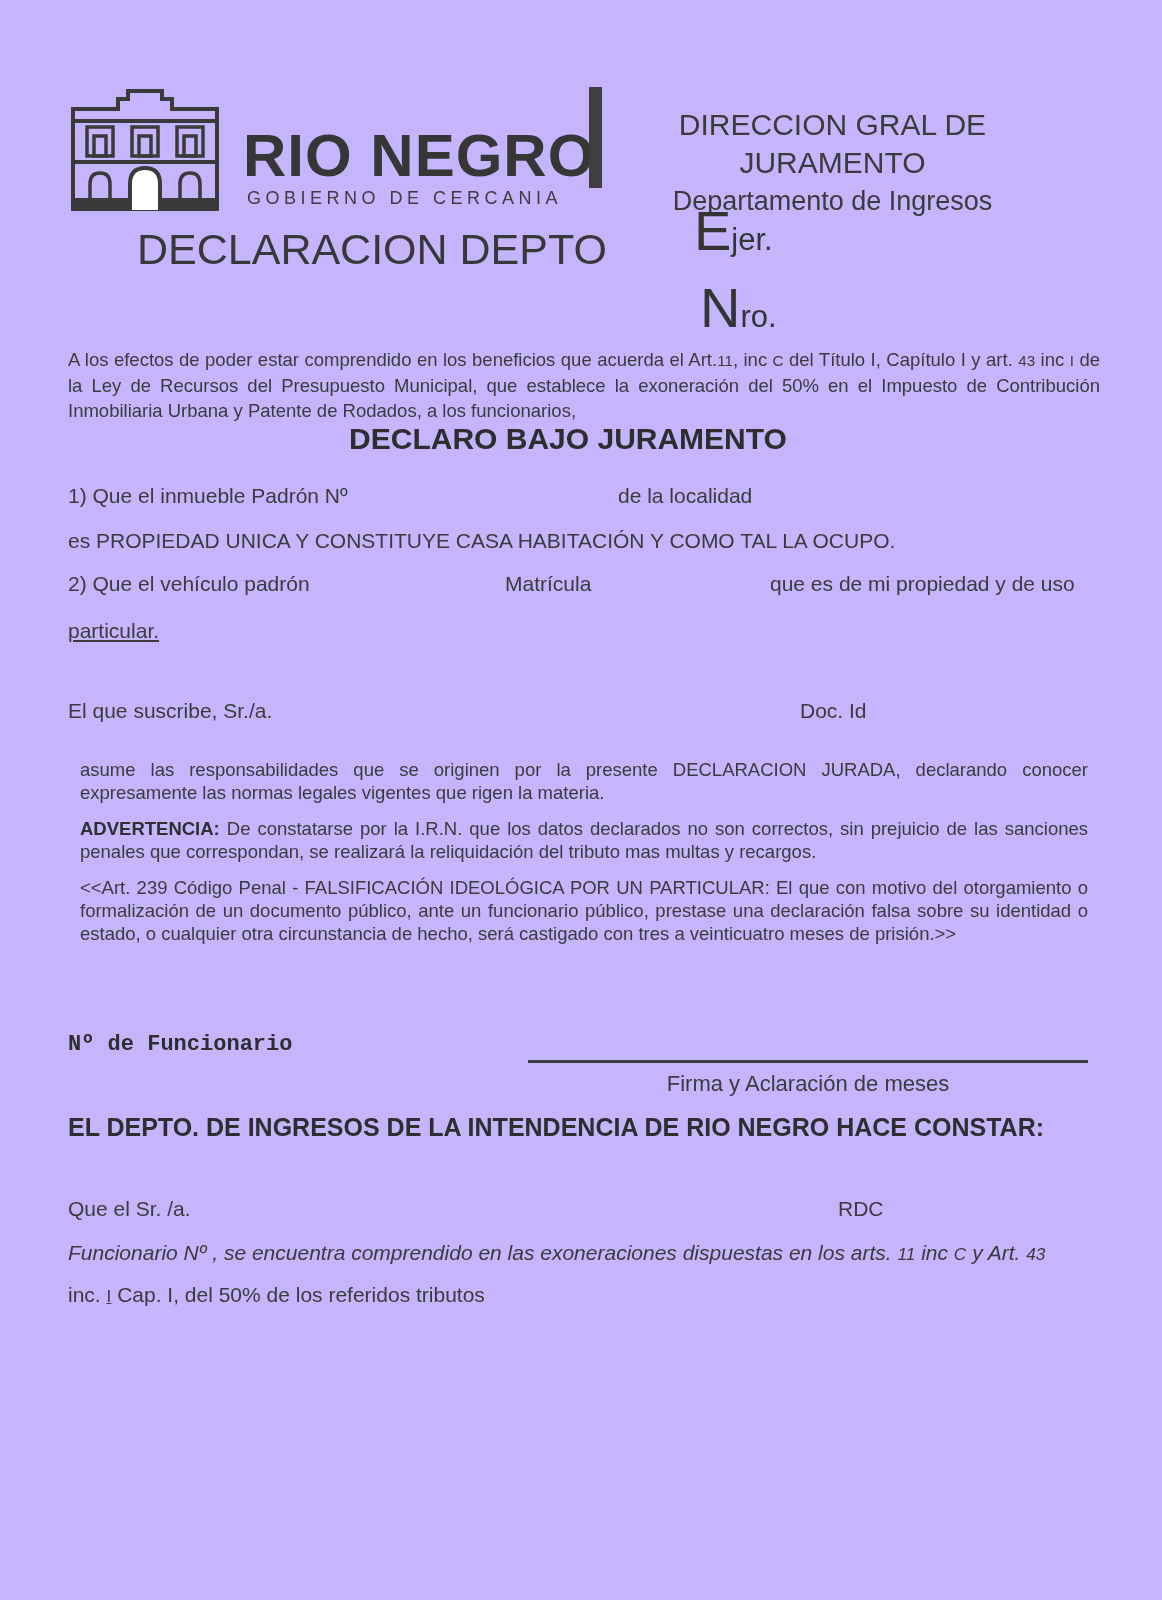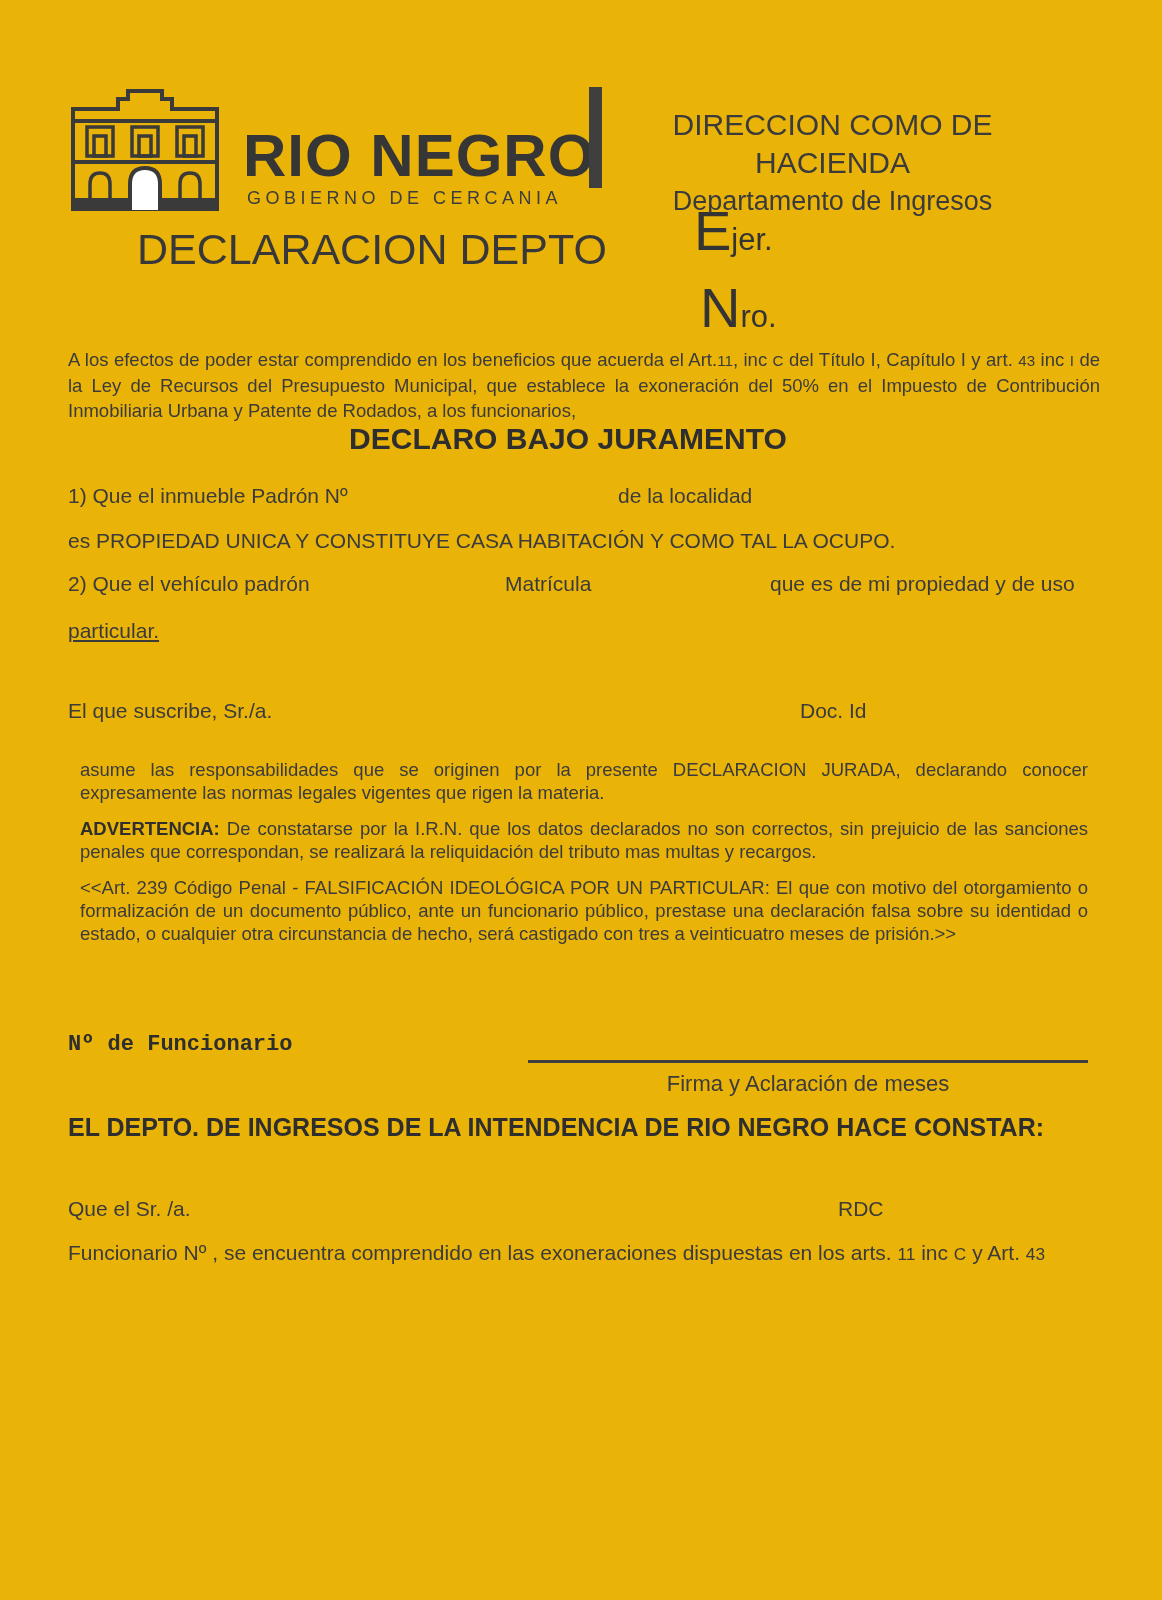--- a/index.html
+++ b/index.html
@@ -1,18 +1,18 @@
 <!DOCTYPE html>
 <html><head>
 <meta charset="utf-8">
 <style>
   html,body{margin:0;padding:0;background:#888;}
   .page{
     position:relative;width:1162px;height:1600px;margin:0 auto;
-    background:#eab308;overflow:hidden;
+    background:#c4b5fd;overflow:hidden;
     font-family:"Liberation Sans","DejaVu Sans",sans-serif;
     color:#3b3b3b;
   }
   .abs{position:absolute;}
   
   .org{left:243px;top:126px;font-size:60px;font-weight:700;letter-spacing:1px;color:#363636;line-height:1;}
   .org-sub{left:247px;top:189px;font-size:18px;letter-spacing:4.5px;color:#3d3d3d;line-height:1;}
   .vbar{left:589px;top:87px;width:13px;height:101px;background:#3f3f3f;}
   .dept{left:600px;top:106px;width:465px;text-align:center;line-height:1.25;}
   .dept .d1{font-size:30px;}
@@ -61,21 +61,21 @@
       <path d="M110 110 V96 Q110 85 120 85 Q130 85 130 96 V110"></path>
     </g>
     <path d="M60 122 V96 Q60 80 75 80 Q90 80 90 96 V122" fill="#ffffff" stroke="#3a3a3a" stroke-width="4"></path>
   </svg>
 
   <div class="abs org">RIO NEGRO</div>
   <div class="abs org-sub">GOBIERNO DE CERCANIA</div>
   <div class="abs vbar"></div>
 
   <div class="abs dept">
-    <div class="d1">DIRECCION COMO DE HACIENDA</div>
+    <div class="d1">DIRECCION GRAL DE JURAMENTO</div>
     <div class="d2">Departamento de Ingresos</div>
   </div>
 
   <div class="abs big-label ejer">Ejer.</div>
   <div class="abs big-label nro">Nro.</div>
 
   <div class="abs title1">DECLARACION DEPTO</div>
 
   <p class="abs intro"><span>A los efectos de poder estar comprendido en los beneficios que acuerda el Art.</span><span class="typed">11</span><span>, inc </span><span class="typed">C</span><span> del Título I, Capítulo I y art. </span><span class="typed">43</span><span> inc </span><span class="typed">I</span><span> de la Ley de Recursos del Presupuesto Municipal, que establece la exoneración del 50% en el Impuesto de Contribución Inmobiliaria Urbana y Patente de Rodados, a los funcionarios,</span></p>
 
@@ -100,16 +100,17 @@
   </div>
 
   <div class="abs func-label">Nº de Funcionario</div>
   <div class="abs sig-line"></div>
   <div class="abs sig-caption">Firma y Aclaración de meses</div>
 
   <div class="abs constar">EL DEPTO. DE INGRESOS DE LA INTENDENCIA DE RIO NEGRO HACE CONSTAR:</div>
   <div class="abs line" style="left:68px;top:1196px;">Que el Sr. /a.</div>
   <div class="abs line" style="left:838px;top:1196px;">RDC</div>
 
-  <div class="abs line" style="left:68px;top:1240px;"><span>Funcionario Nº , se encuentra comprendido en las exoneraciones dispuestas en los arts. </span><span class="typed">11</span><span> inc </span><span class="typed">C</span><span> y Art. </span><span class="typed">43</span></div>
+  <div class="abs line" style="left:68px;top:1240px;font-style:italic;"><span>Funcionario Nº , se encuentra comprendido en las exoneraciones dispuestas en los arts. </span><span class="typed">11</span><span> inc </span><span class="typed">C</span><span> y Art. </span><span class="typed">43</span></div>
 
+  <div class="abs line" style="left:68px;top:1282px;"><span>inc. </span><span class="typed u">I</span><span> Cap. I, del 50% de los referidos tributos</span></div>
 
 </div>
 
 </body></html>

